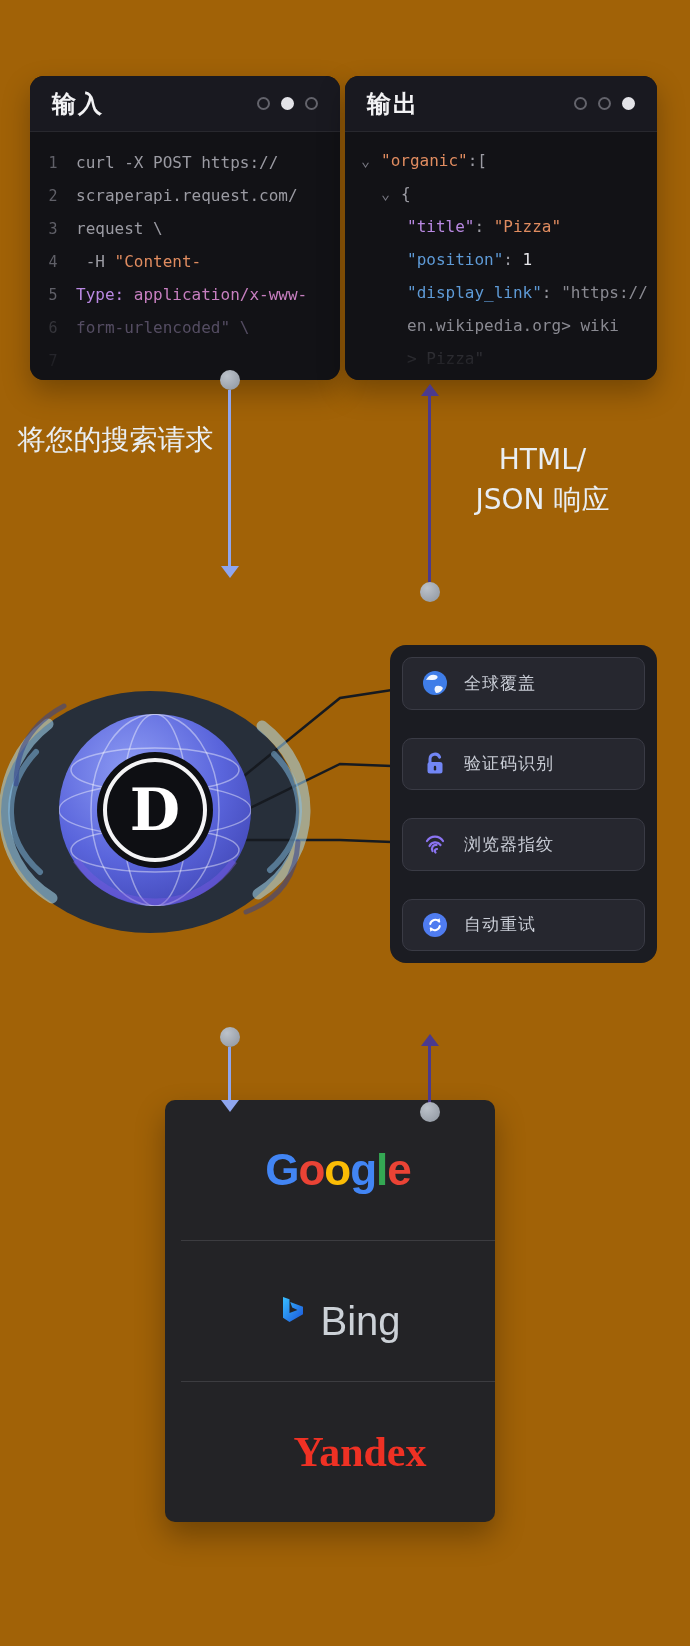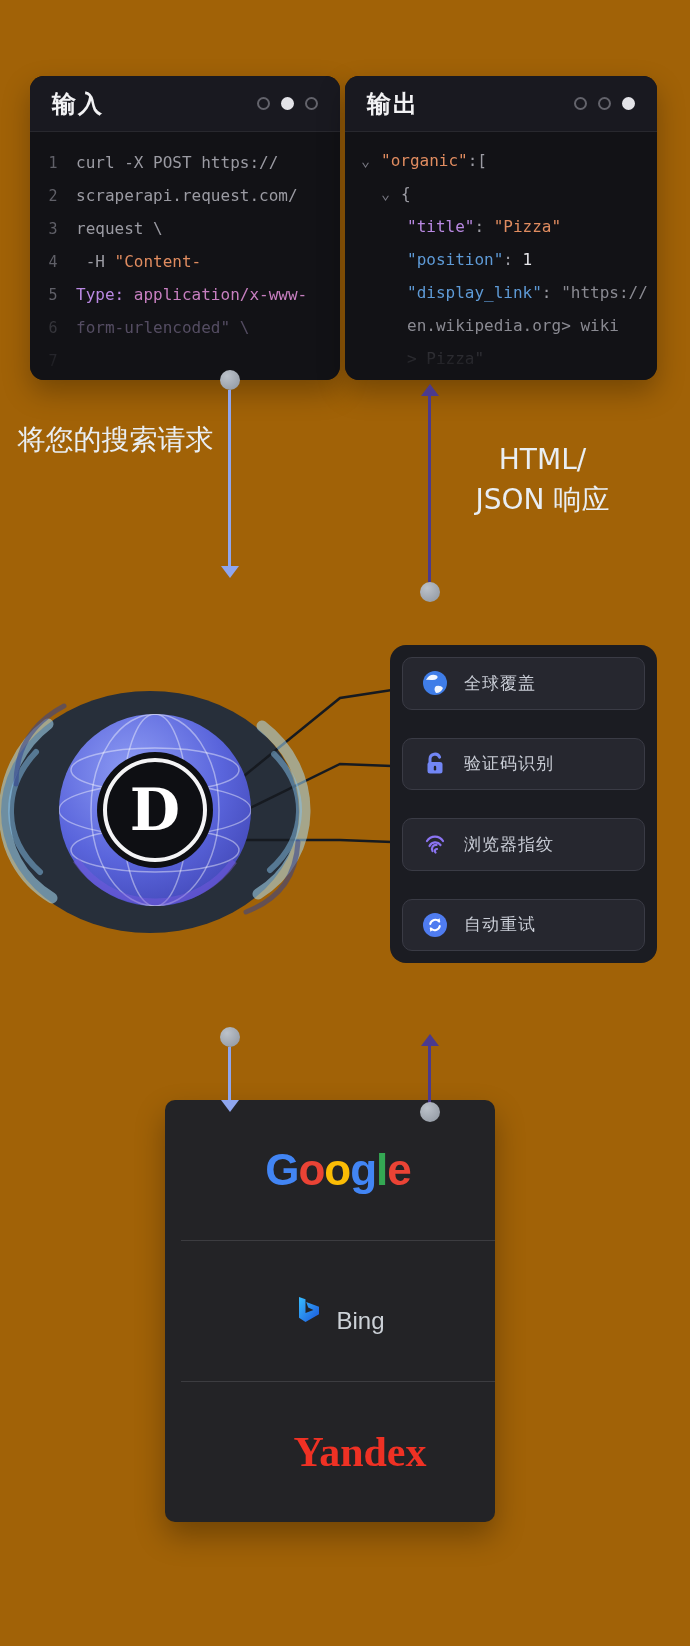--- a/index.html
+++ b/index.html
@@ -75,21 +75,21 @@
   
   .engine-card { position:absolute; left:165px; top:1100px; width:330px; height:422px;
                  background:#232326; border-radius:10px; display:flex; flex-direction:column;
                  box-shadow:0 14px 30px rgba(0,0,0,.3); z-index:2;padding-left:16px; }
   .engine-row { flex:1; display:flex; align-items:center; justify-content:center; gap:13px;
                 border-bottom:1px solid #3c3c40; }
   .engine-row:last-child { border-bottom:none; }
   .google-logo { font-family:"Liberation Sans", sans-serif; font-size:44px; font-weight:bold;
                  letter-spacing:-1px; }
   .bing-icon svg { width:32px; height:32px; display:block; }
-  .bing-label { color:#ccd1d7; font-size:24px; font-family:"Liberation Sans", sans-serif;margin-top:20px; }
+  .bing-label { color:#ccd1d7; font-size:40px; font-family:"Liberation Sans", sans-serif;margin-top:20px; }
   .yandex-logo { font-size:42px; font-weight:bold; font-family:"Liberation Serif", serif; }
   .ddg-icon svg { width:38px; height:38px; display:block; }
   .ddg-label { color:#ccd1d7; font-size:27px; font-family:"Liberation Sans", sans-serif; }
 </style>
 </head>
 <body>
 
 <div class="stage">
 
   <div class="code-card input-card">

